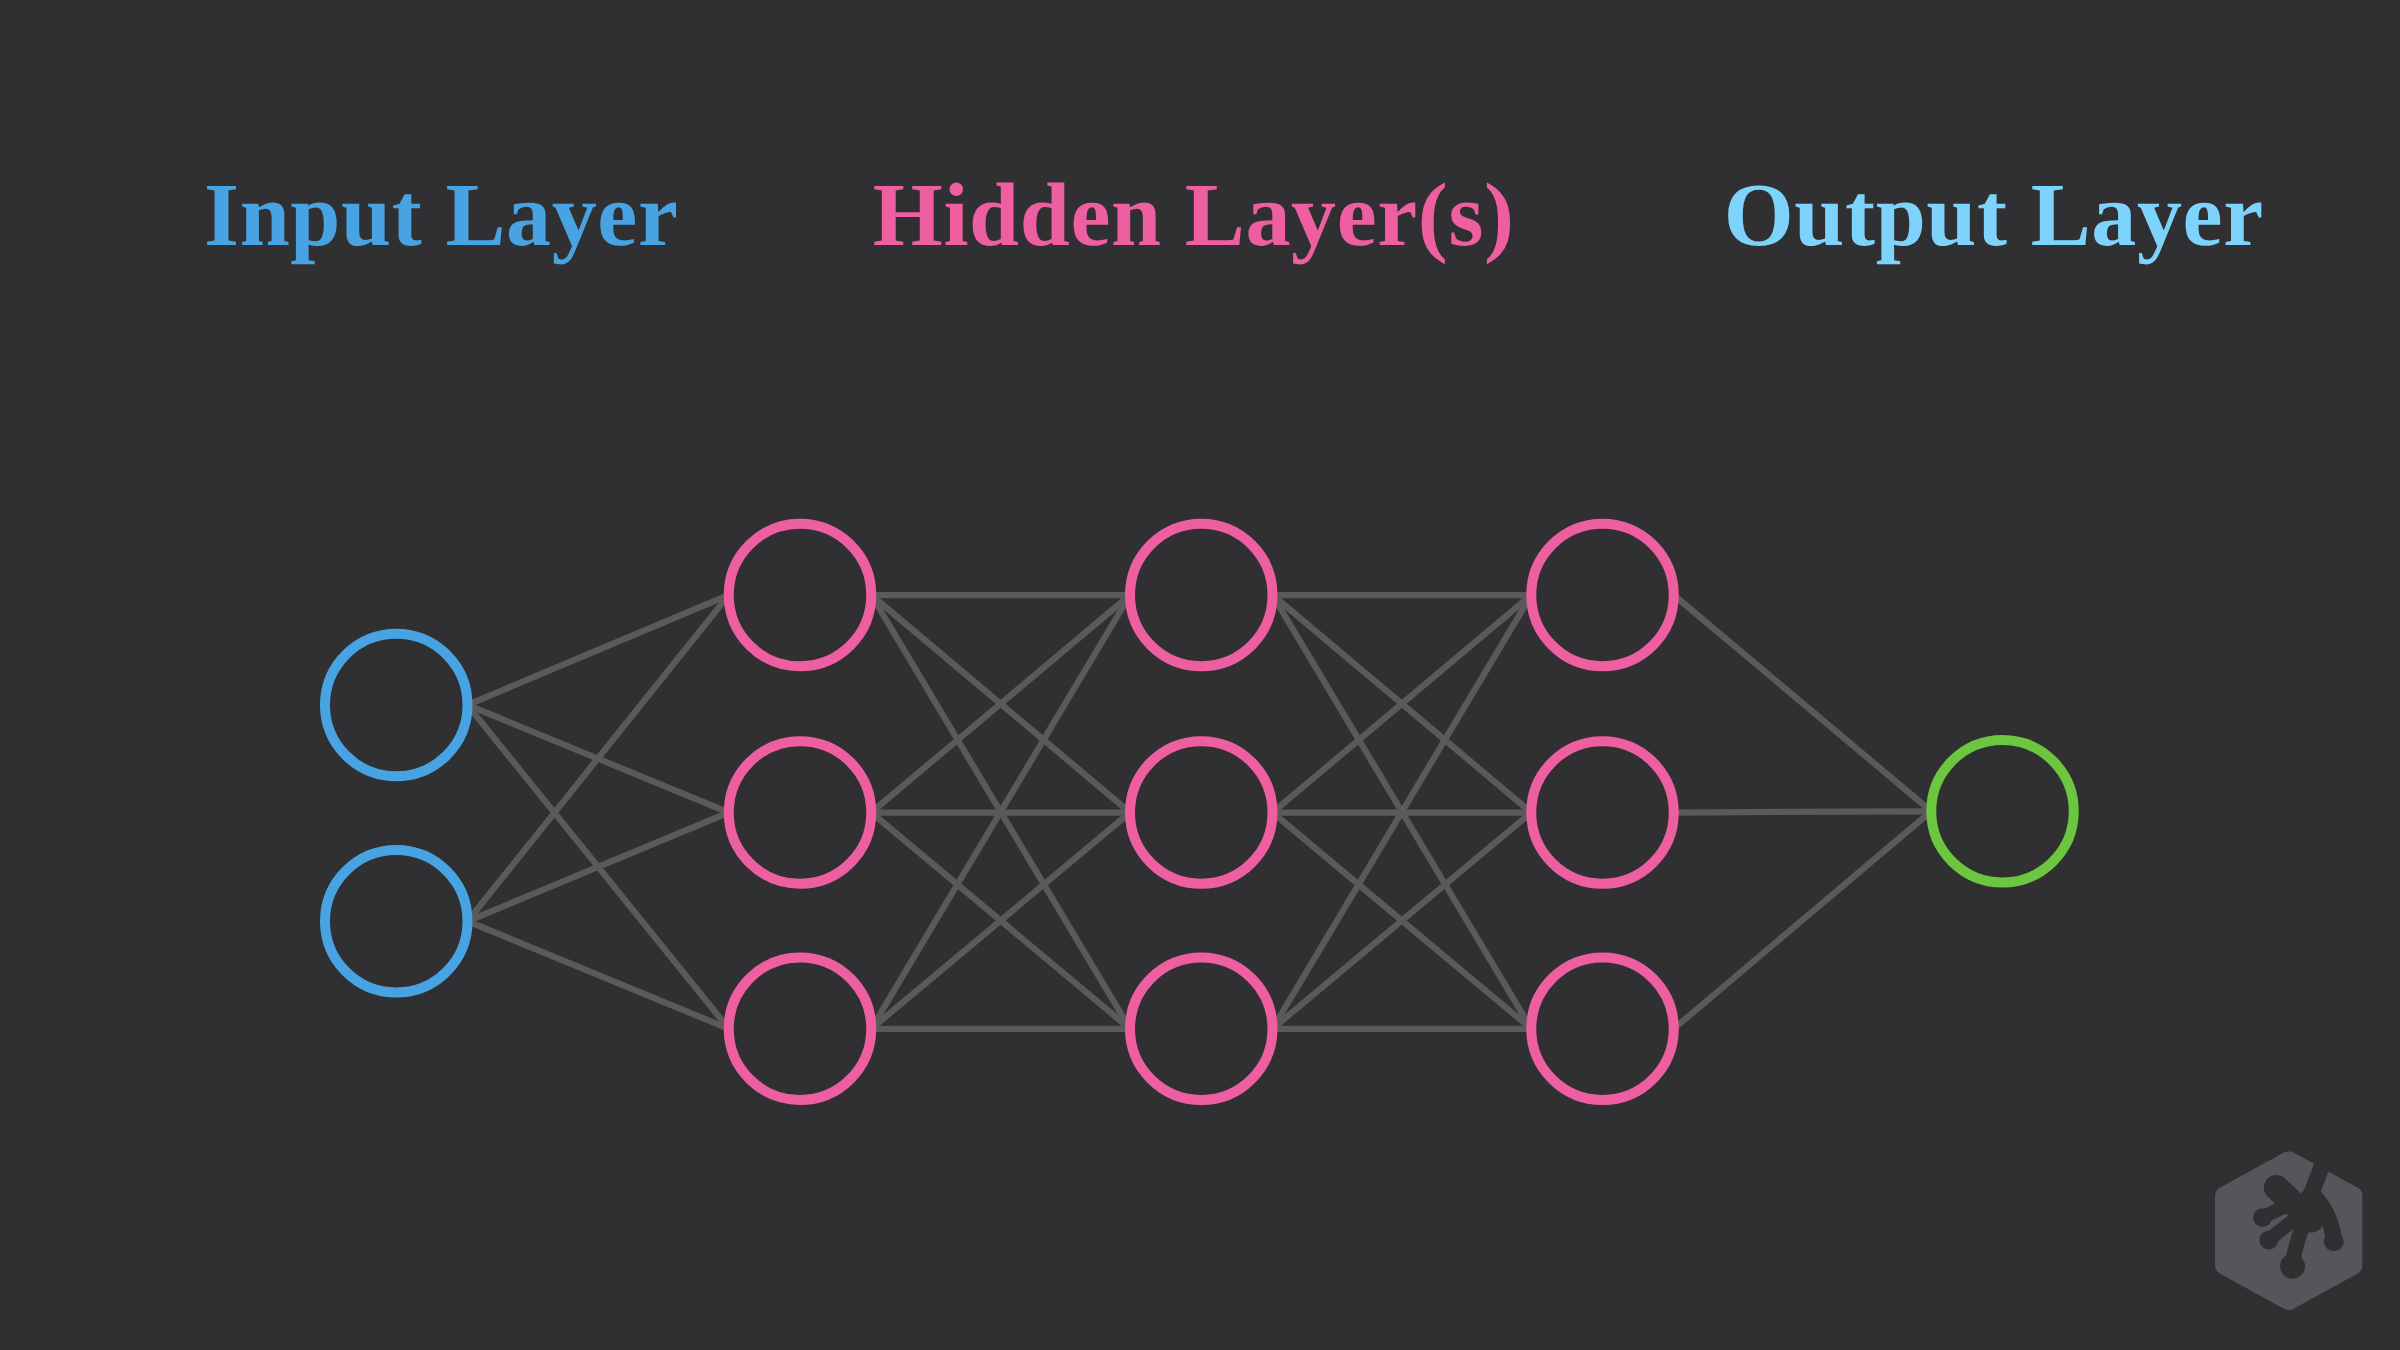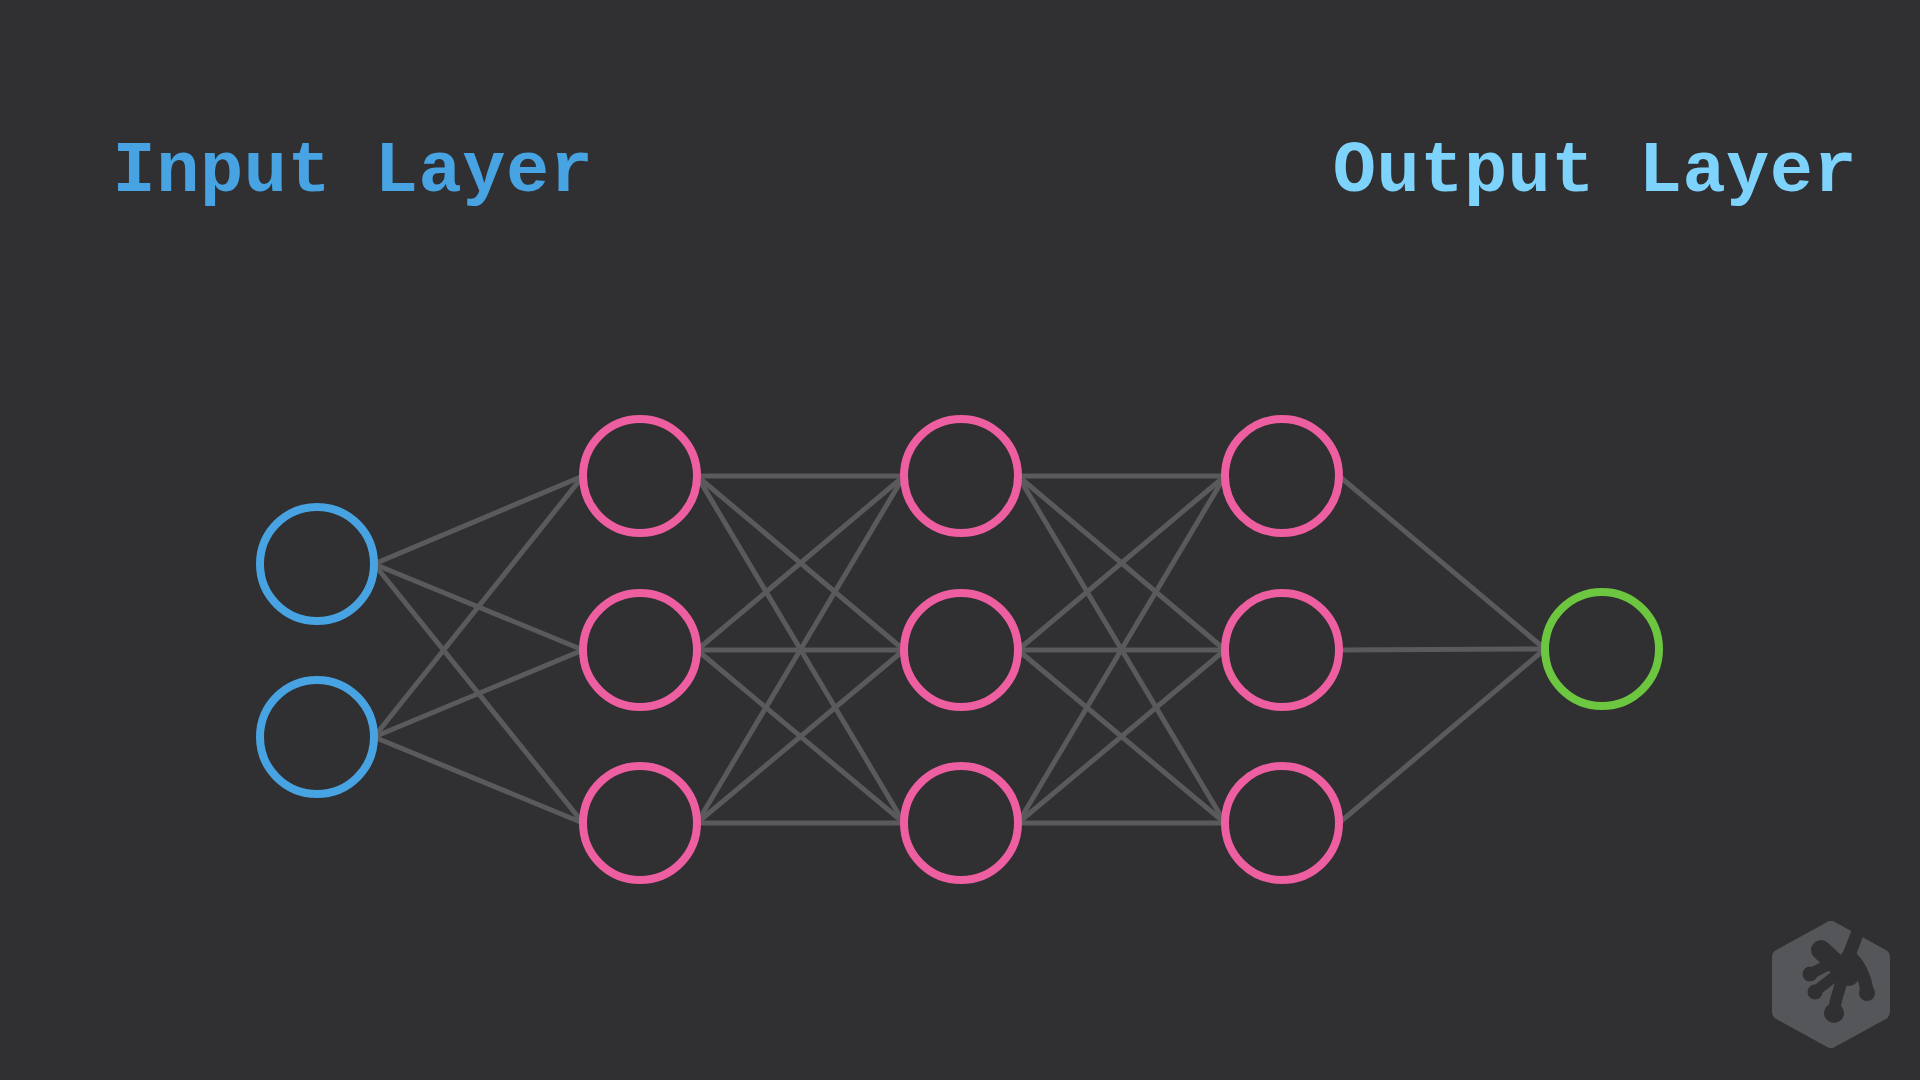--- a/index.html
+++ b/index.html
@@ -7,21 +7,21 @@
     margin: 0;
     padding: 0;
     background: #302f31;
   }
   .stage {
     position: relative;
     width: 1920px;
     height: 1080px;
     overflow: hidden;
     background: #302f31;
-    font-family: Liberation Mono, monospace;
+    font-family: Liberation Serif, serif;
   }
   .layer-label {
     position: absolute;
     top: 136px;
     transform: translateX(-50%);
     font-size: 72px;
     font-weight: 700;
     line-height: 1;
     letter-spacing: 0.5px;
     white-space: nowrap;
@@ -38,20 +38,21 @@
     width: 118px;
     height: 127px;
   }
 </style>
 </head>
 <body style="background: rgb(48, 47, 49);">
 
 <div class="stage" style="background: rgb(48, 47, 49);">
 
   <div class="layer-label" style="color: rgb(71, 163, 226); left: 353px;">Input Layer</div>
+  <div class="layer-label" style="color: rgb(237, 95, 160); left: 955px;">Hidden Layer(s)</div>
   <div class="layer-label" style="color: #7dd3fc; left: 1595px;">Output Layer</div>
 
   <svg class="network-svg" width="1920" height="1080" viewBox="0 0 1920 1080">
       <line x1="374" y1="564" x2="583" y2="476" stroke="#5a595c" stroke-width="5"></line>
       <line x1="374" y1="564" x2="583" y2="650" stroke="#5a595c" stroke-width="5"></line>
       <line x1="374" y1="564" x2="583" y2="823" stroke="#5a595c" stroke-width="5"></line>
       <line x1="374" y1="737" x2="583" y2="476" stroke="#5a595c" stroke-width="5"></line>
       <line x1="374" y1="737" x2="583" y2="650" stroke="#5a595c" stroke-width="5"></line>
       <line x1="374" y1="737" x2="583" y2="823" stroke="#5a595c" stroke-width="5"></line>
       <line x1="697" y1="476" x2="904" y2="476" stroke="#5a595c" stroke-width="5"></line>

